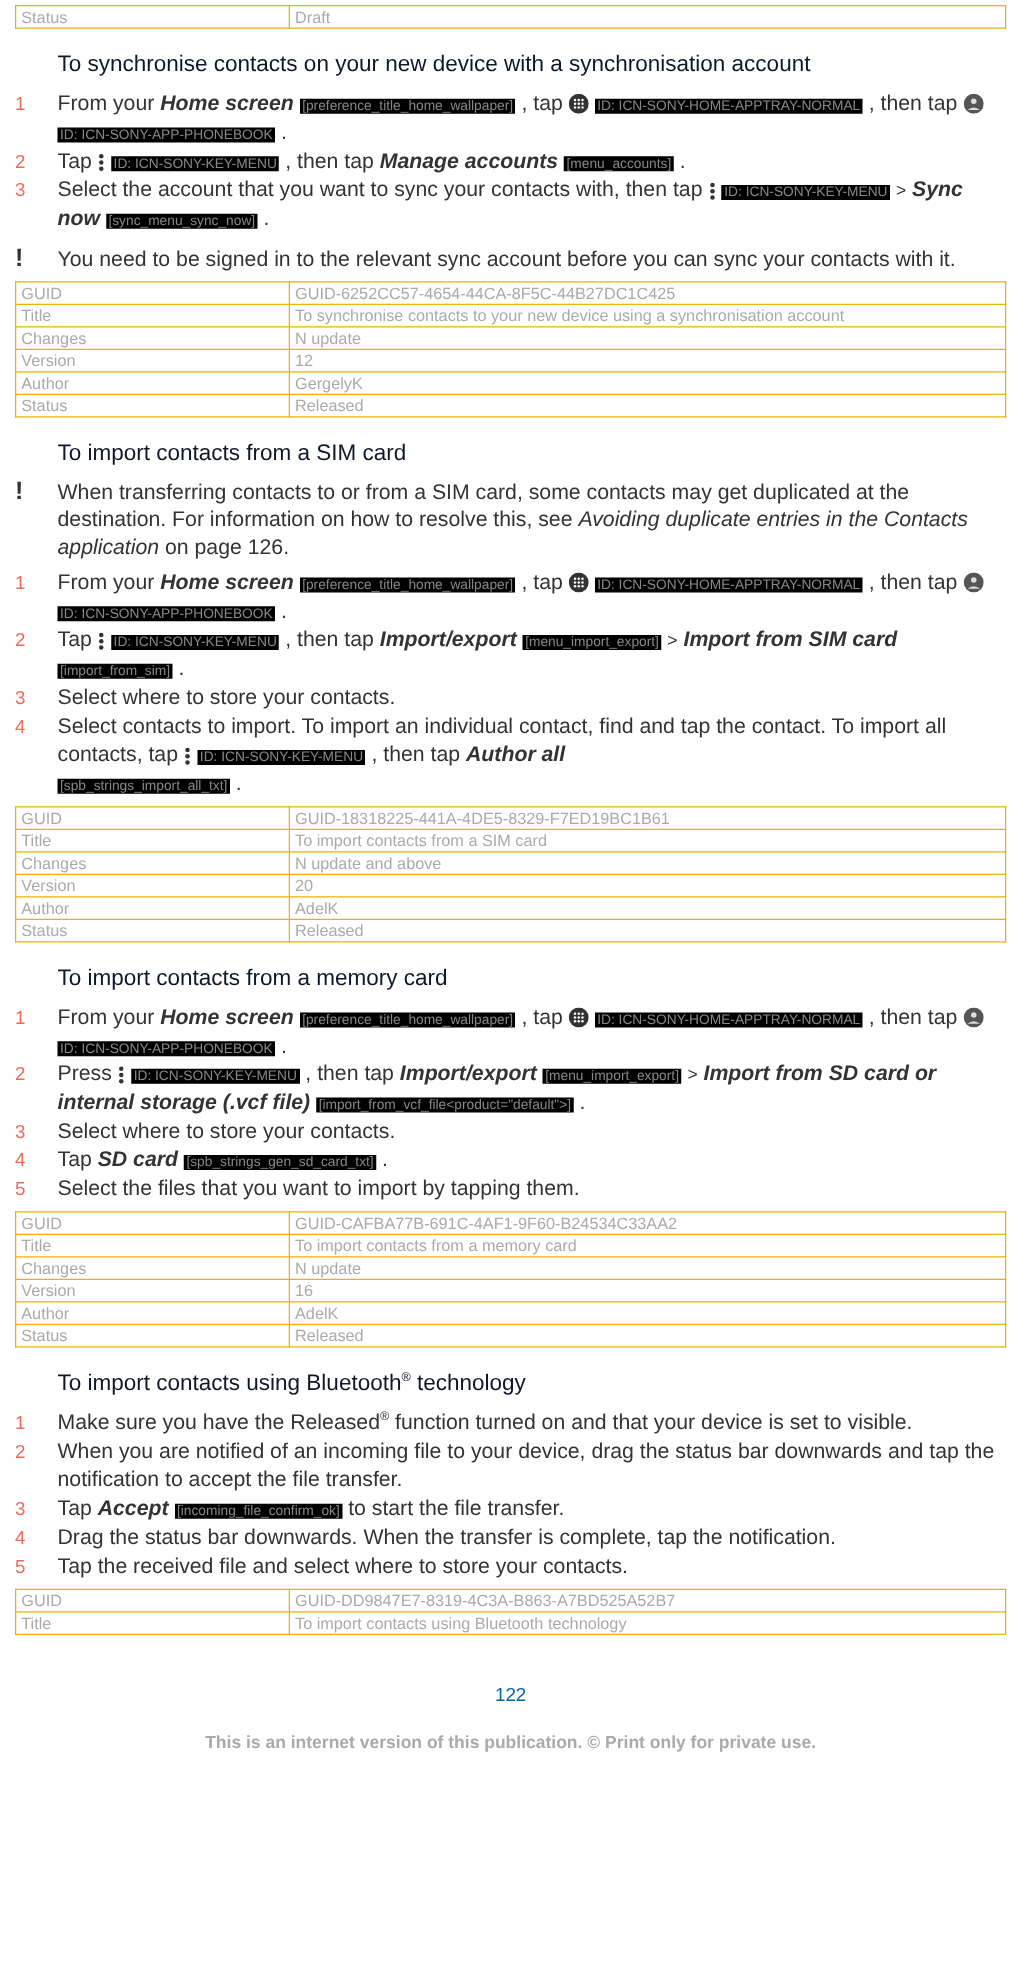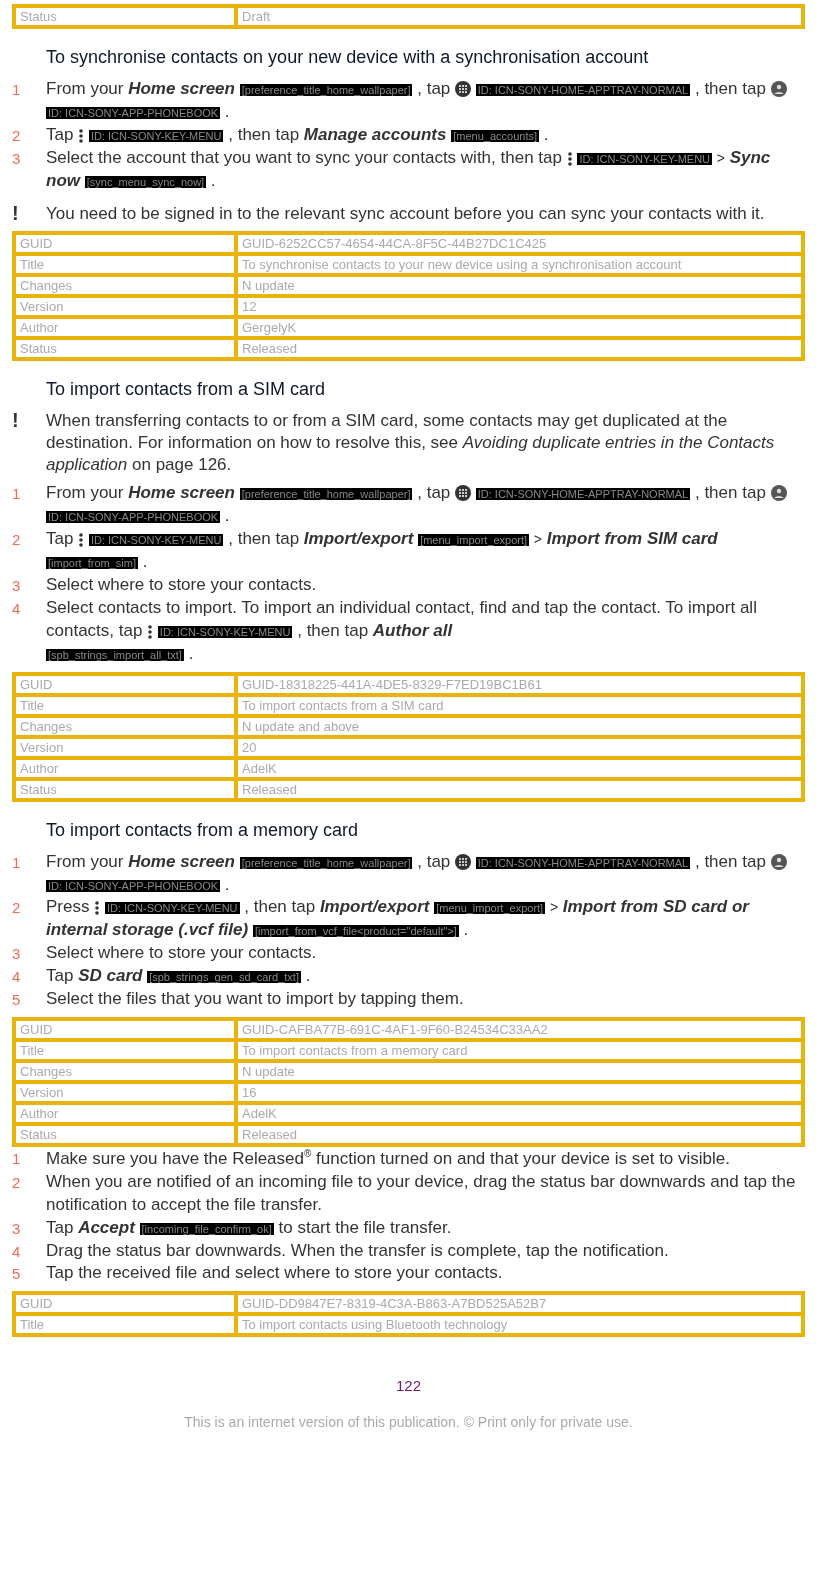--- a/index.html
+++ b/index.html
@@ -13,21 +13,21 @@
   .page {
     padding: 4px 12px 20px 12px;
   }
   .meta-table {
     width: 100%;
     border-collapse: collapse;
     font-size: 13px;
     color: #aaa;
   }
   .meta-table td {
-    border: 4px solid #eab308;
+    border: 1px solid #eab308;
     padding: 1px 4px;
     vertical-align: top;
   }
   .meta-table td:first-child {
     width: 210px;
   }
   h4.section-heading {
     color: #0f172a;
     font-weight: normal;
     font-size: 18px;
@@ -71,22 +71,22 @@
     flex: none;
     font-weight: 700;
     font-size: 20px;
     line-height: 1;
     color: #333;
   }
   .italic-link { font-style: italic; }
   .sup { vertical-align: super; font-size: 10px; }
   svg.icon-circle { vertical-align: -3px; }
   svg.icon-dots   { vertical-align: -4px; }
-  .pagenum { text-align: center; color: #701a75; font-size: 15px; margin-top: 40px;}
-  .footer-note { text-align: center; color: #aaa; font-size: 14px; margin-top: 20px;}
+  .pagenum { text-align: center; color: #0369a1; font-size: 15px; margin-top: 40px;}
+  .footer-note { text-align: center; color: #aaa; font-size: 14px; margin-top: 20px; font-weight: bold;}
   .gt { font-size: 14px; }
 </style>
 </head>
 <body>
 
 <div class="page">
 
   <table class="meta-table">
     <tbody>
         <tr>
@@ -379,20 +379,23 @@
           <td>Author</td>
           <td>AdelK</td>
         </tr>
     <tr>
           <td>Status</td>
           <td>Released</td>
         </tr>
   </tbody>
     </table>
 
+  <h4 class="section-heading">
+    <span>To import contacts using Bluetooth</span><span class="sup">®</span><span> technology</span>
+  </h4>
 
   <ol class="steps">
     <li>
       <span class="num">1</span>
       <span class="step-text">
         <span>Make sure you have the Released</span><span class="sup">®</span><span> function turned on and that your device is set to visible.</span>
       </span>
     </li>
     <li>
       <span class="num">2</span>

